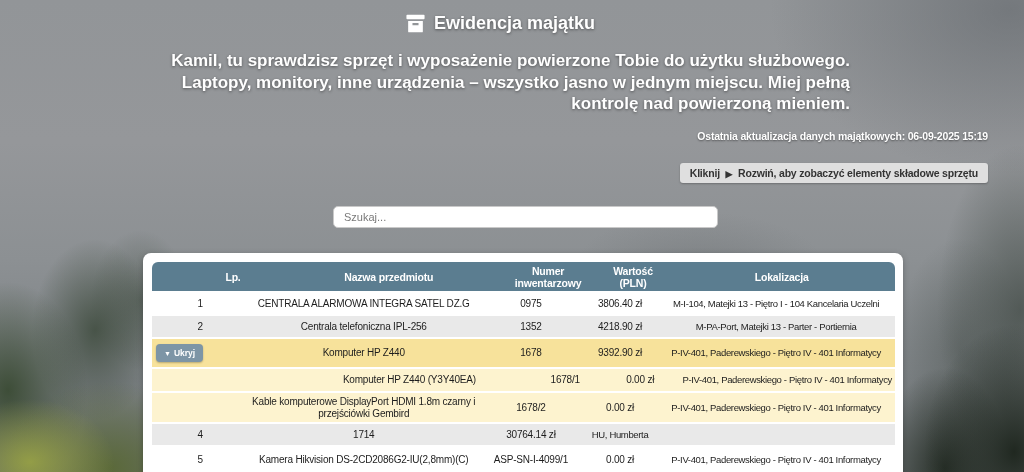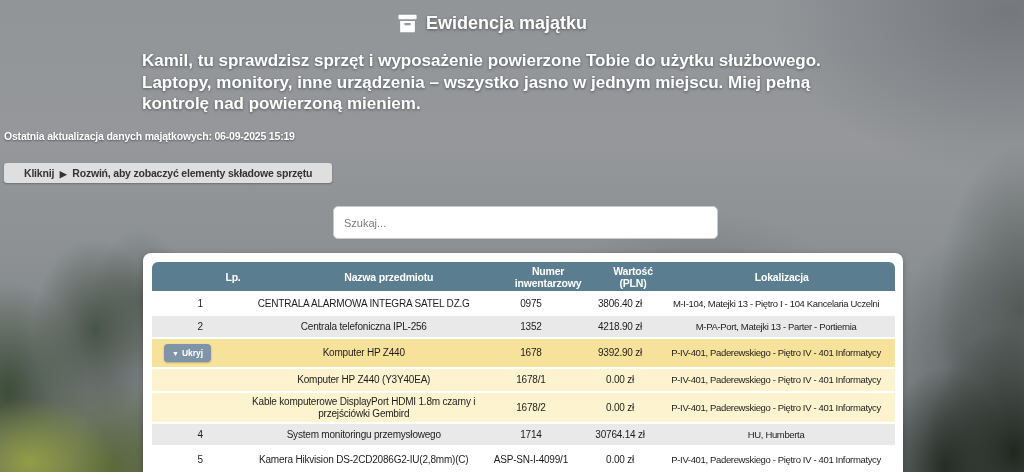--- a/index.html
+++ b/index.html
@@ -26,43 +26,43 @@
       radial-gradient(ellipse 90px 160px at 960px 350px, rgba(70,78,74,.45), rgba(70,78,74,0) 70%),
       
       radial-gradient(ellipse 200px 90px at 420px 470px, rgba(70,75,75,.55), rgba(70,75,75,0) 70%),
       radial-gradient(ellipse 160px 70px at 250px 300px, rgba(95,100,100,.4), rgba(95,100,100,0) 70%),
       radial-gradient(ellipse 180px 80px at 700px 268px, rgba(100,104,106,.35), rgba(100,104,106,0) 70%),
       
       radial-gradient(ellipse 320px 220px at 1010px 10px, rgba(92,97,102,.55), rgba(92,97,102,0) 75%),
       
       linear-gradient(180deg, #929598 0%, #95979a 30%, #8c9093 55%, #7e8386 78%, #686e6f 100%);
   }
-  .hero { position:absolute; left:4px; top:0; width:976px; text-align:left; color:#fff; }
+  .hero { position:absolute; left:12px; top:0; width:976px; text-align:right; color:#fff; }
   .title {
     margin-top:13px; font-size:18px; font-weight:bold;
     text-shadow:0 1px 3px rgba(0,0,0,.45);
     display:flex; align-items:center; justify-content:center; gap:8px;
   }
   .title svg { display:block; }
   .intro {
     width:700px; margin:16px auto 0; font-size:17px; font-weight:bold;
     line-height:21.5px; text-shadow:0 1px 3px rgba(0,0,0,.45);
   }
   .update {
     margin-top:15px; font-size:10.5px; font-weight:bold; letter-spacing:-0.2px;
     text-shadow:0 1px 2px rgba(0,0,0,.45);
   }
   .hint {
     display:inline-block; margin-top:21px; background:#dfdfdf; color:#333;
     font-size:10.5px; font-weight:bold; letter-spacing:-0.2px;
-    padding:4px 20px; border-radius:3px; box-shadow:0 1px 2px rgba(0,0,0,.25);
+    padding:4px 10px; border-radius:3px; box-shadow:0 1px 2px rgba(0,0,0,.25);
   }
   .hint .arrow { font-size:9px; margin:0 3px; }
   .search {
-    position:absolute; left:333px; top:206px; width:385px; height:33px;
+    position:absolute; left:333px; top:206px; width:385px; height:22px;
     border:1px solid #c9c9c9; border-radius:5px; padding:0 10px;
     font-family:"Liberation Sans", sans-serif; font-size:11px; color:#333;
     background:#fff; outline:none;
   }
   .search::placeholder { color:#7a7a7a; }
   .card {
     position:absolute; left:143px; top:253px; width:760px; height:230px;
     background:#fff; border-radius:8px 8px 0 0; padding:9px 8px 0 9px;
     box-shadow:0 2px 6px rgba(0,0,0,.25);
   }
@@ -75,26 +75,26 @@
     background:#5b7d90; color:#fff; font-weight:bold; font-size:10.5px;
     min-height:31px; border-radius:6px 6px 0 0; line-height:12px;padding-left:35px;
   }
   .tcell { font-size:10px; color:#1d1d1d; letter-spacing:-0.2px; line-height:12px; padding:2px 3px; }
   .thead .tcell { color:#fff; font-size:10.5px; }
   .loc { font-size:9.5px; white-space:nowrap; letter-spacing:-0.35px; overflow:hidden; }
   .thead .loc { font-size:10.5px; letter-spacing:-0.2px; }
   .r-white { background:#fff;    min-height:23px; }
   .r-gray  { background:#e9e9e9; min-height:23px; }
   .r-hl    { background:#f7e29b; min-height:30px; }
-  .r-sub   { background:#fdf3cf; min-height:24px; }
+  .r-sub   { background:#fdf3cf; min-height:24px;text-align:right; }
   .r-sub2  { background:#fdf3cf; min-height:31px; }
   .r-last  { border-bottom:none; min-height:25px; }
   .lp-rel { position:relative; }
   .toggle {
-    position:absolute; left:12px; top:50%; transform:translateY(-50%);
+    position:absolute; left:4px; top:50%; transform:translateY(-50%);
     background:#7d95a6; color:#fff; border:none; border-radius:4px;
     font-family:"Liberation Sans", sans-serif; font-size:8.5px; font-weight:bold;
     padding:4px 8px; cursor:pointer; box-shadow:0 1px 2px rgba(0,0,0,.25);
     display:flex; align-items:center; gap:3px;
   }
   .toggle .tri { font-size:7px; }
 </style>
 </head>
 <body>
 
@@ -172,21 +172,20 @@
   <div class="trow r-sub2">
     <div class="tcell"></div>
     <div class="tcell">Kable komputerowe DisplayPort HDMI 1.8m czarny i przejściówki Gembird</div>
     <div class="tcell">1678/2</div>
     <div class="tcell">0.00 zł</div>
     <div class="tcell loc">P-IV-401, Paderewskiego - Piętro IV - 401 Informatycy</div>
   </div>
 
   <div class="trow r-gray">
     <div class="tcell">4</div>
-    <div class="tcell">System monitoringu przemysłowego</div>
     <div class="tcell">1714</div>
     <div class="tcell">30764.14 zł</div>
     <div class="tcell loc">HU, Humberta</div>
   </div>
 
   <div class="trow r-white r-last">
     <div class="tcell">5</div>
     <div class="tcell">Kamera Hikvision DS-2CD2086G2-IU(2,8mm)(C)</div>
     <div class="tcell">ASP-SN-I-4099/1</div>
     <div class="tcell">0.00 zł</div>

